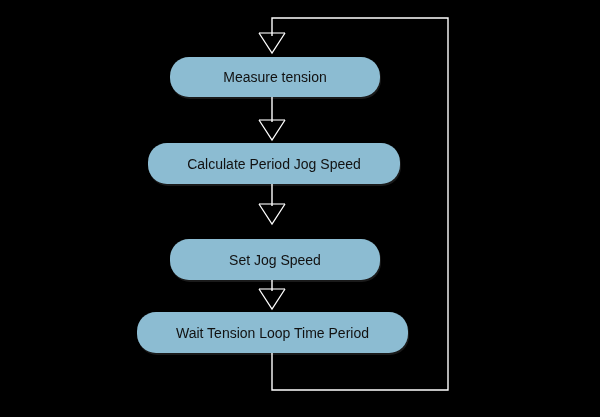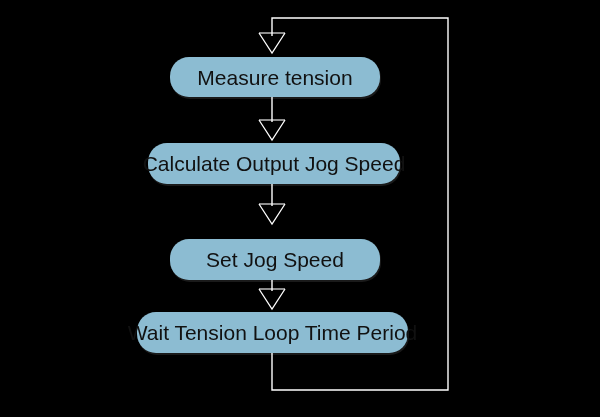--- a/index.html
+++ b/index.html
@@ -25,21 +25,21 @@
   }
   .node {
     position: absolute;
     box-sizing: border-box;
     background: #8CBCD2;
     border-radius: 19px;
     display: flex;
     align-items: center;
     justify-content: center;
     color: #111111;
-    font-size: 21px;
+    font-size: 14px;
     font-family: "Liberation Sans", sans-serif;
     line-height: 1;
     white-space: nowrap;
     letter-spacing: 0px;
     box-shadow: 1px 2px 0 rgba(255,255,255,0.10);
   }
   .node-label {
     pointer-events: none;
   }
   #node-measure-tension { left: 170px; top: 57px; width: 210px; height: 40px; }
@@ -75,21 +75,21 @@
     <line x1="272" y1="268" x2="272" y2="291" stroke="#FFFFFF" stroke-width="1.4"></line>
     <path d="M 259 289 L 272 309 L 285 289" fill="none" stroke="#FFFFFF" stroke-width="1.3"></path>
     <path d="M 259 289 L 285 289" fill="none" stroke="#FFFFFF" stroke-width="1.1"></path>
   </svg>
 
   <div class="node" id="node-measure-tension">
     <span class="node-label">Measure tension</span>
   </div>
 
   <div class="node" id="node-calculate-output-jog-speed">
-    <span class="node-label">Calculate Output Jog Speed</span>
+    <span class="node-label">Calculate Period Jog Speed</span>
   </div>
 
   <div class="node" id="node-set-jog-speed">
     <span class="node-label">Set Jog Speed</span>
   </div>
 
   <div class="node" id="node-wait-tension-loop-time-period">
     <span class="node-label">Wait Tension Loop Time Period</span>
   </div>
 

